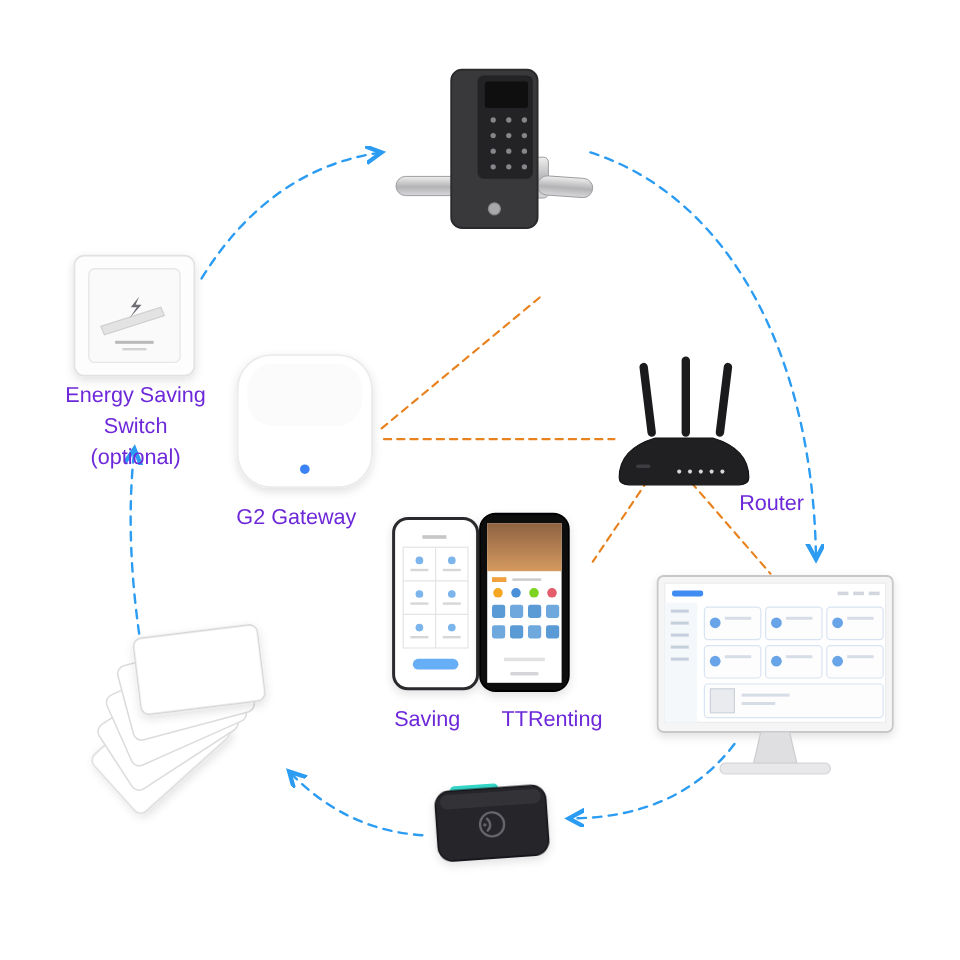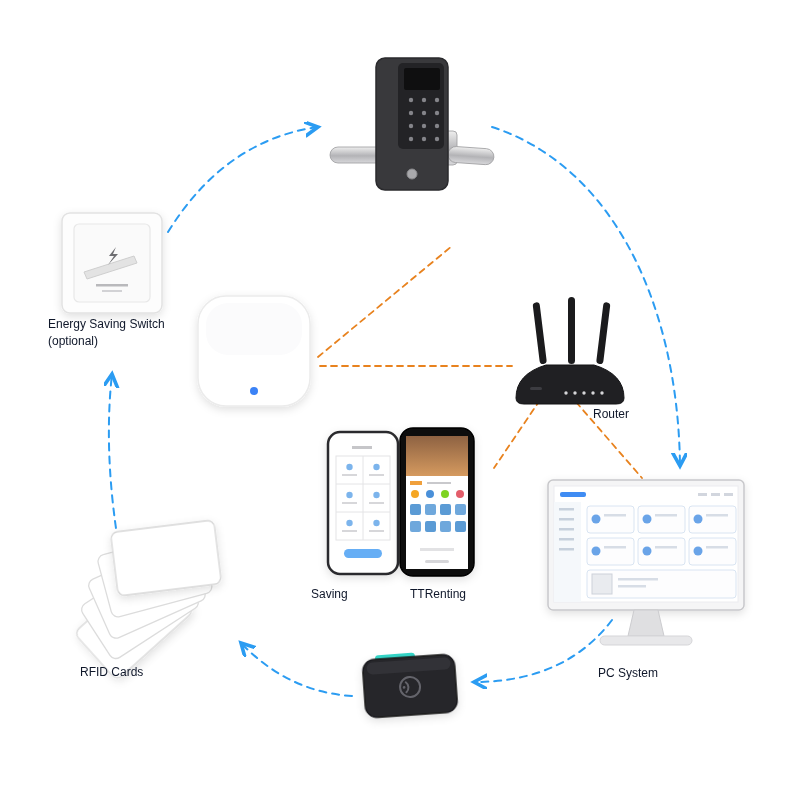--- a/index.html
+++ b/index.html
@@ -2,22 +2,22 @@
 <html><head>
 <meta charset="utf-8">
 <style>
   html,body{margin:0;padding:0;background:#ffffff;}
   .canvas{
     position:relative;width:800px;height:800px;background:#ffffff;
     font-family:"Liberation Sans",sans-serif;overflow:hidden;margin:0 auto;
   }
   .diagram-svg{position:absolute;left:0;top:0;}
   .node-label{
-    position:absolute;transform:translateX(-50%);
-    font-size:12px;color:#0f172a;line-height:1.45;white-space:normal;
+    position:absolute;transform:translateX(-50%);text-align:center;
+    font-size:18px;color:#6d28d9;line-height:1.45;white-space:normal;
   }
 </style>
 </head>
 <body>
 
 <div class="canvas">
 
   <svg class="diagram-svg" width="800" height="800" viewBox="0 0 800 800">
     <defs>
       <marker id="arrowBlue" markerWidth="9" markerHeight="9" refX="6.5" refY="3.5" orient="auto">
@@ -238,25 +238,24 @@
         <rect x="-52" y="-32" width="104" height="64" rx="7" fill="#ffffff" stroke="#dcdcdc" stroke-width="1.3"></rect>
       </g>
       <g transform="translate(166,558) rotate(-7)">
         <rect filter="url(#soft)" x="-52" y="-32" width="104" height="64" rx="7" fill="#ffffff" stroke="#d6d6d6" stroke-width="1.3"></rect>
       </g>
     </g>
   </svg>
 
   <div class="node-label" style="left:113px;top:316px;width:130px;">Energy Saving Switch (optional)</div>
 
+  <div class="node-label" style="left:247px;top:418px;width:140px;">G2 Gateway</div>
 
   <div class="node-label" style="left:643px;top:406px;width:100px;">Router</div>
 
   <div class="node-label" style="left:356px;top:586px;width:90px;">Saving</div>
 
   <div class="node-label" style="left:460px;top:586px;width:100px;">TTRenting</div>
 
-  <div class="node-label" style="left:658px;top:665px;width:120px;">PC System</div>
-
-
-  <div class="node-label" style="left:140px;top:664px;width:120px;">RFID Cards</div>
+
+
 
 </div>
 
 </body></html>

